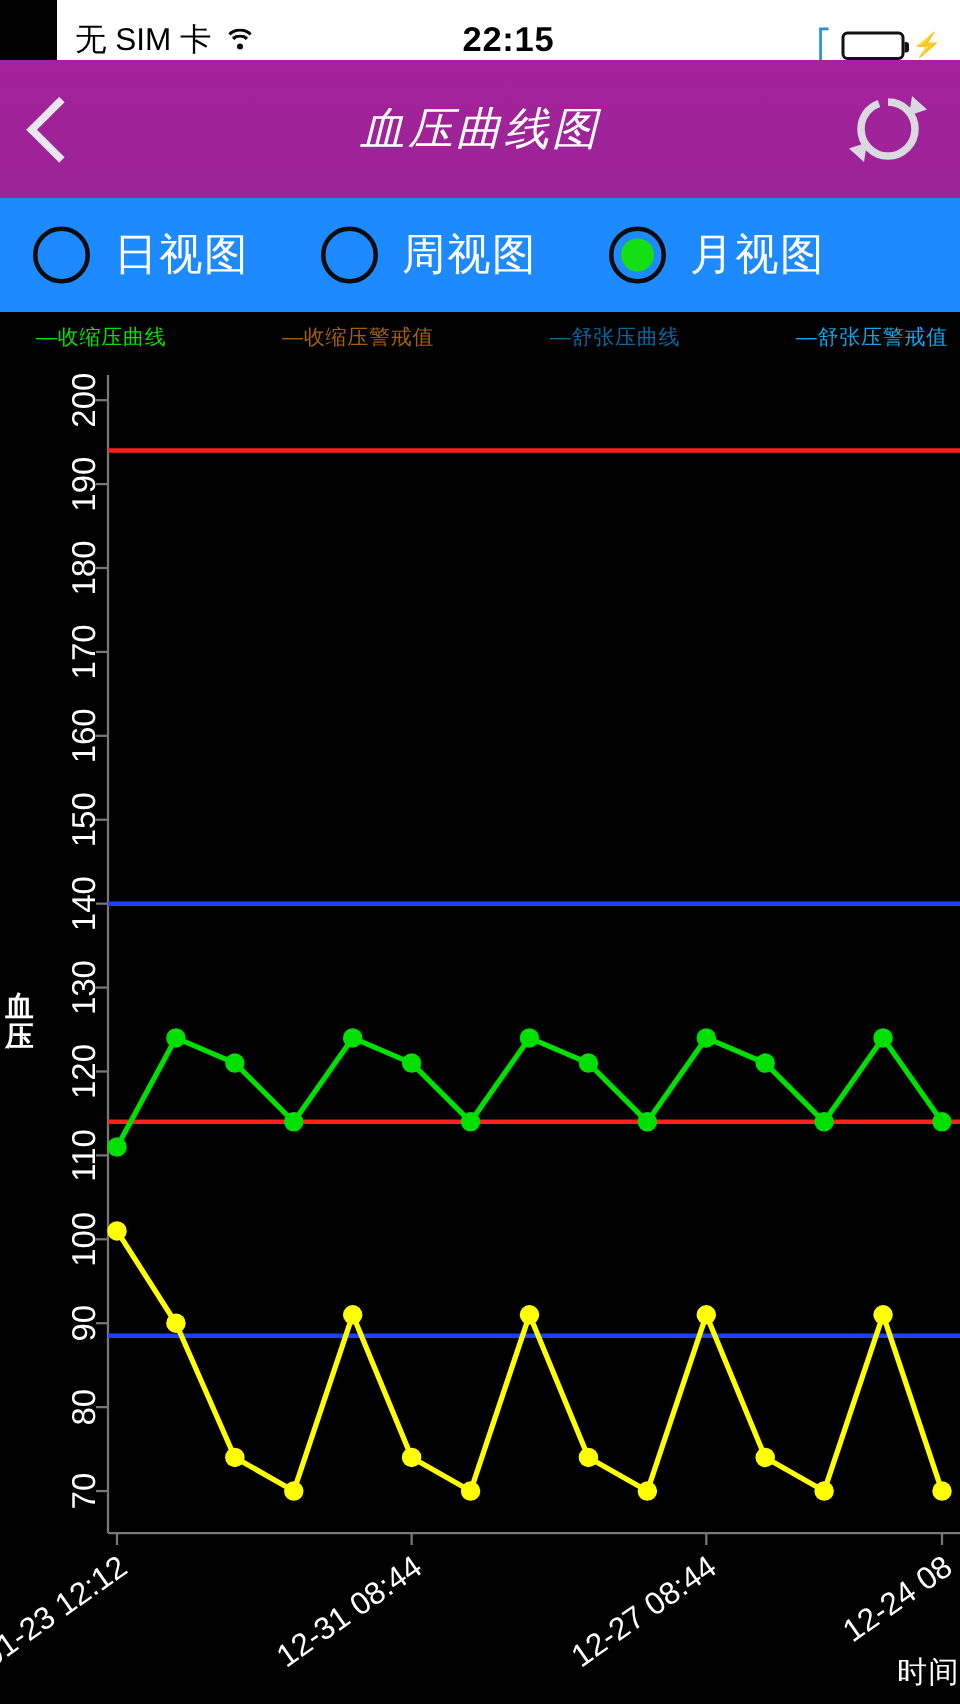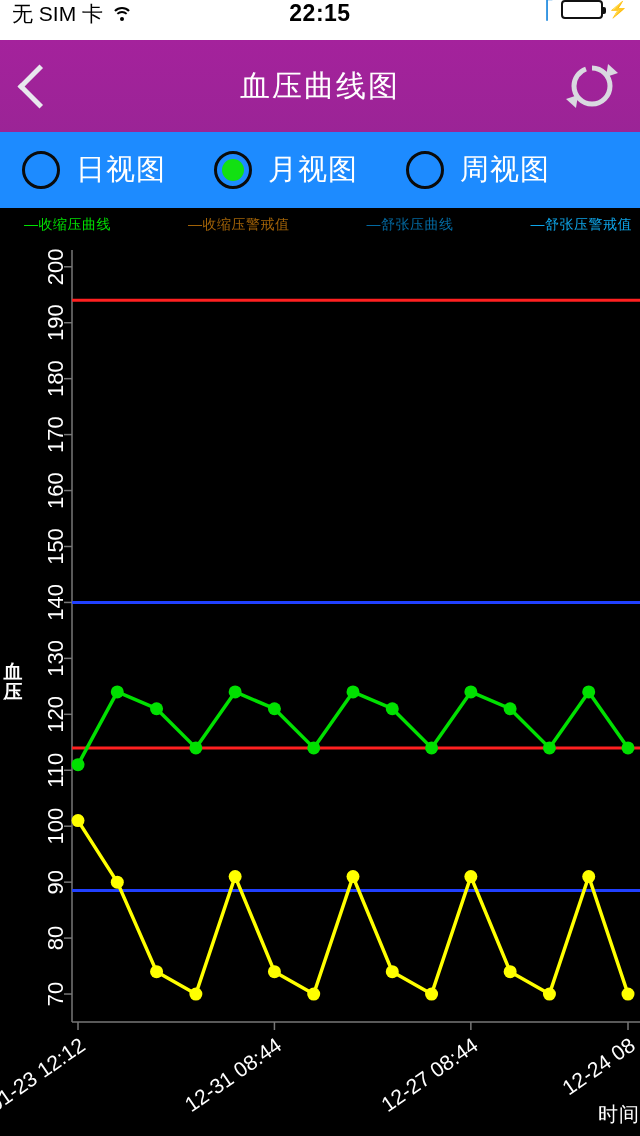--- a/index.html
+++ b/index.html
@@ -13,24 +13,25 @@
     font-family: "Liberation Sans", sans-serif;
     overflow: hidden;
     position: relative;
   }
 
   
   .status-bar {
     height: 40px;
     background: #ffffff;
     display: flex;
-    align-items: flex-start;
+    align-items: flex-end;
     position: relative;
     box-sizing: border-box;
     padding: 0 12px;
+    margin-left: 38px;
   }
   .status-left {
     display: flex;
     align-items: center;
     gap: 8px;
     font-size: 21px;
     color: #000;
     font-weight: 500;
   }
   .wifi-icon {
@@ -103,20 +104,21 @@
     margin-left: -2px;
   }
 
   
   .title-bar {
     height: 92px;
     background: linear-gradient(to bottom, #a4229c, #9b2496);
     display: flex;
     align-items: center;
     position: relative;
+    font-style: italic;
   }
   .back-btn {
     width: 70px;
     height: 92px;
     display: flex;
     align-items: center;
     justify-content: center;
   }
   .back-chevron {
     width: 26px; height: 26px;
@@ -262,30 +264,30 @@
 </div>
 
 <div class="view-bar">
   <div class="radio-item">
     <span class="radio-circle">
         <span class="dot"></span>
       </span>
     <span class="radio-label">日视图</span>
   </div>
   <div class="radio-item">
+    <span class="radio-circle">
+        <span class="dot"></span>
+      </span>
+    <span class="radio-label">周视图</span>
+  </div>
+  <div class="radio-item">
     <span class="radio-circle checked">
         <span class="dot"></span>
       </span>
     <span class="radio-label">月视图</span>
-  </div>
-  <div class="radio-item">
-    <span class="radio-circle">
-        <span class="dot"></span>
-      </span>
-    <span class="radio-label">周视图</span>
   </div>
 </div>
 
 <div class="legend">
   <span class="legend-item" style="color:#00e000">—收缩压曲线</span>
   <span class="legend-item" style="color:#a16207">—收缩压警戒值</span>
   <span class="legend-item" style="color:#0369a1">—舒张压曲线</span>
   <span class="legend-item" style="color:#0ea5e9">—舒张压警戒值</span>
 </div>
 

